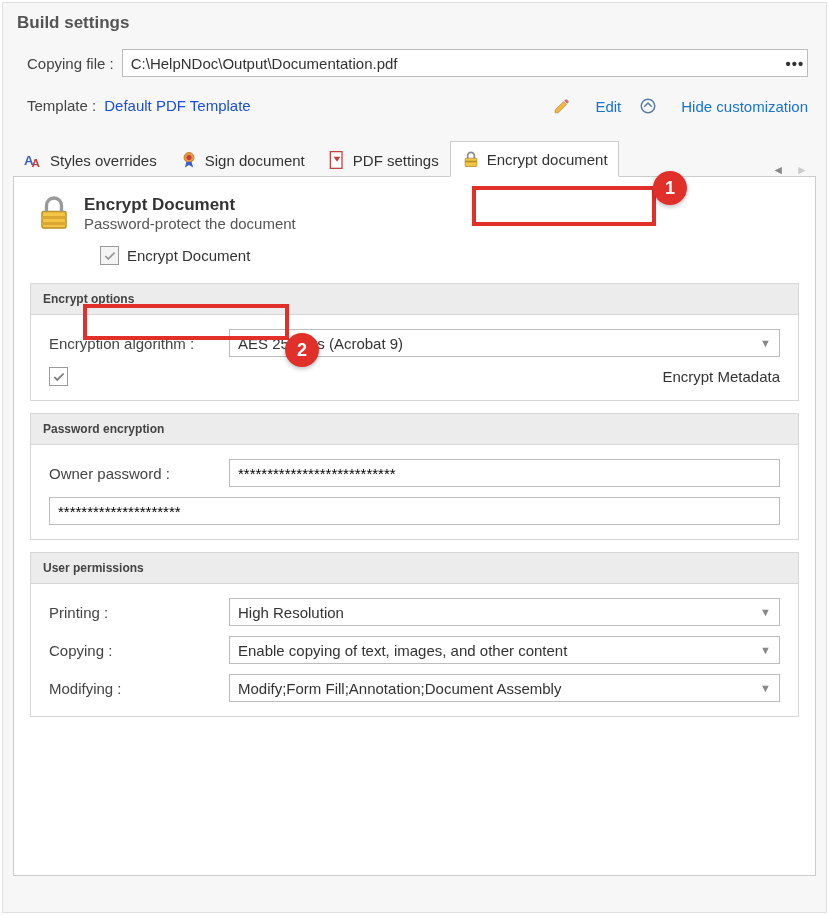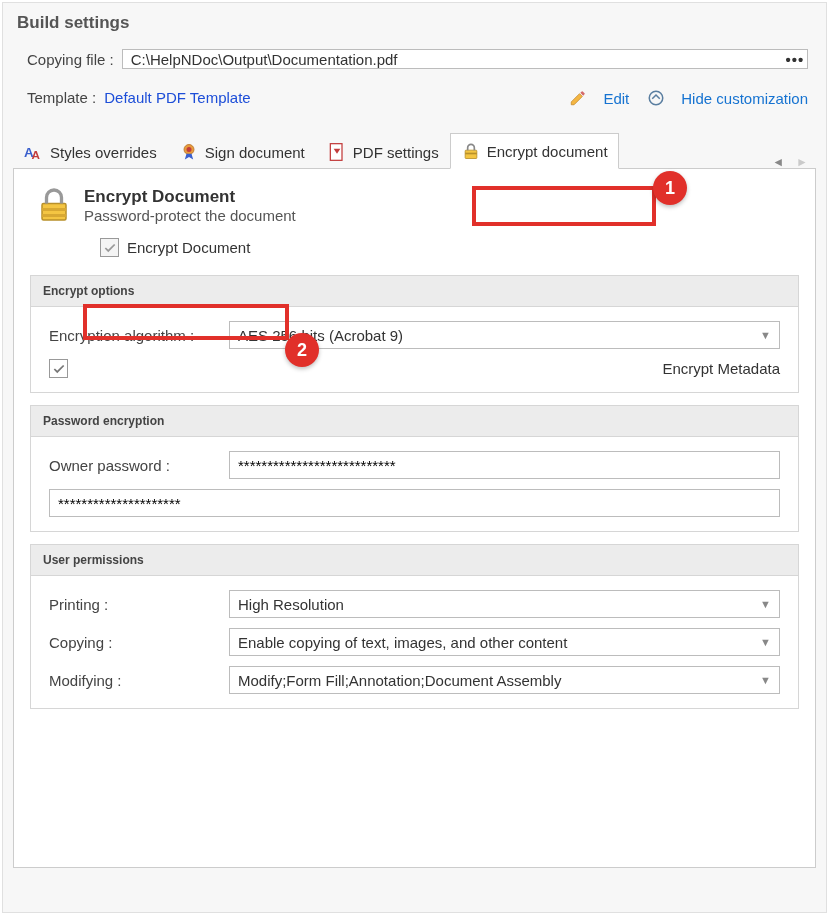--- a/index.html
+++ b/index.html
@@ -38,21 +38,21 @@
     font-size: 15px;
     margin-right: 8px;
     white-space: nowrap;
   }
   .output-input-wrap {
     flex: 1;
     display: flex;
     align-items: stretch;
     border: 1px solid #bcbcbc;
     background: #fff;
-    height: 20px;
+    height: 28px;
   }
   .output-input {
     flex: 1;
     border: none;
     padding: 0 8px;
     font-family: inherit;
     font-size: 15px;
     color: #333;
     outline: none;
   }
@@ -75,21 +75,21 @@
   }
   .template-actions {
     margin-left: auto;
     display: flex;
     align-items: center;
     gap: 18px;
   }
   .action-link {
     display: flex;
     align-items: center;
-    gap: 16px;
+    gap: 24px;
     color: #1673d1;
     cursor: pointer;
   }
   .tabbar {
     display: flex;
     align-items: flex-end;
     padding: 0 0 0 10px;
     position: relative;
     margin-top: 10px;
     height: 40px;

